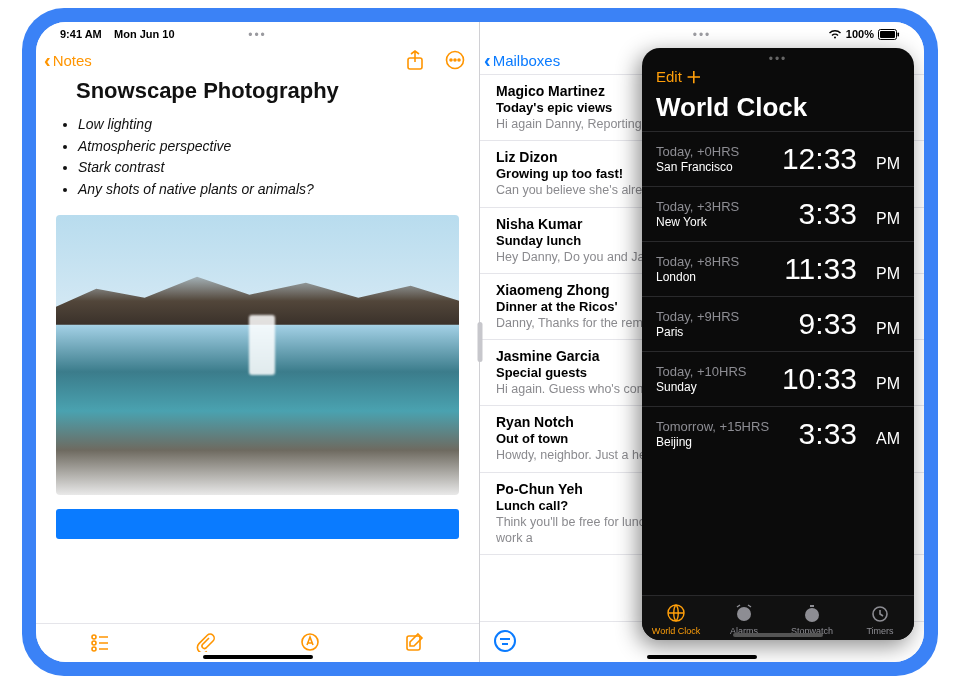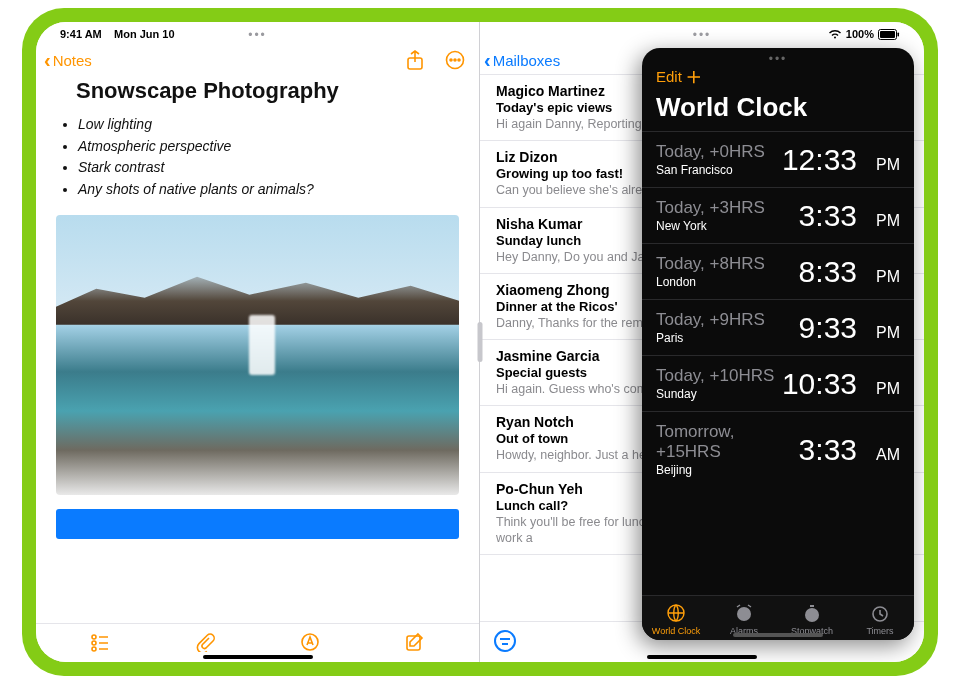--- a/index.html
+++ b/index.html
@@ -10,21 +10,21 @@
     height: 692px;
     overflow: hidden;
     position: relative;
   }
   .device {
     position: absolute;
     left: 22px;
     top: 8px;
     width: 916px;
     height: 668px;
-    background: #84cc16;
+    background: #3b82f6;
     border-radius: 42px;
     padding: 14px;
   }
   .screen {
     width: 100%;
     height: 100%;
     background: #f2f2f2;
     border-radius: 30px;
     overflow: hidden;
     display: flex;
@@ -160,21 +160,21 @@
   }
   .so-header .plus { font-size: 24px; font-weight:300; line-height:1; cursor:pointer;}
   .so-title { color:#fff; font-size:26px; font-weight:700; padding: 2px 14px 8px 14px; }
   .clock-list { flex:1; }
   .clock-row {
     display:flex; justify-content:space-between; align-items:center;
     padding: 10px 14px 10px 14px;
     border-top: 1px solid #2a2a2c;
   }
   .clock-left { display:flex; flex-direction:column; }
-  .clock-offset { color:#8d8d93; font-size:17px; }
+  .clock-offset { color:#8d8d93; font-size:13px; }
   .clock-city { color:#fff; font-size:12px; font-weight:400; margin-top:1px; }
   .clock-time { color:#fff; font-size:30px; font-weight:300; white-space:nowrap; }
   .clock-time .ampm { font-size:16px; font-weight:400; margin-left:19px;}
   .so-tabs {
     display:flex; border-top:1px solid #2a2a2c; padding: 6px 0 4px 0;
     background:#111;
   }
   .so-tab {
     flex:1; display:flex; flex-direction:column; align-items:center; gap:2px;
     font-size:9px; color:#8d8d93; cursor:pointer;
@@ -368,21 +368,21 @@
             <span class="clock-offset">Today, +3HRS</span>
             <span class="clock-city">New York</span>
           </div>
           <div class="clock-time"><span>3:33</span><span class="ampm">PM</span></div>
         </div>
         <div class="clock-row">
           <div class="clock-left">
             <span class="clock-offset">Today, +8HRS</span>
             <span class="clock-city">London</span>
           </div>
-          <div class="clock-time"><span>8:33</span><span class="ampm">PM</span></div>
+          <div class="clock-time"><span>11:33</span><span class="ampm">PM</span></div>
         </div>
         <div class="clock-row">
           <div class="clock-left">
             <span class="clock-offset">Today, +9HRS</span>
             <span class="clock-city">Paris</span>
           </div>
           <div class="clock-time"><span>9:33</span><span class="ampm">PM</span></div>
         </div>
         <div class="clock-row">
           <div class="clock-left">

